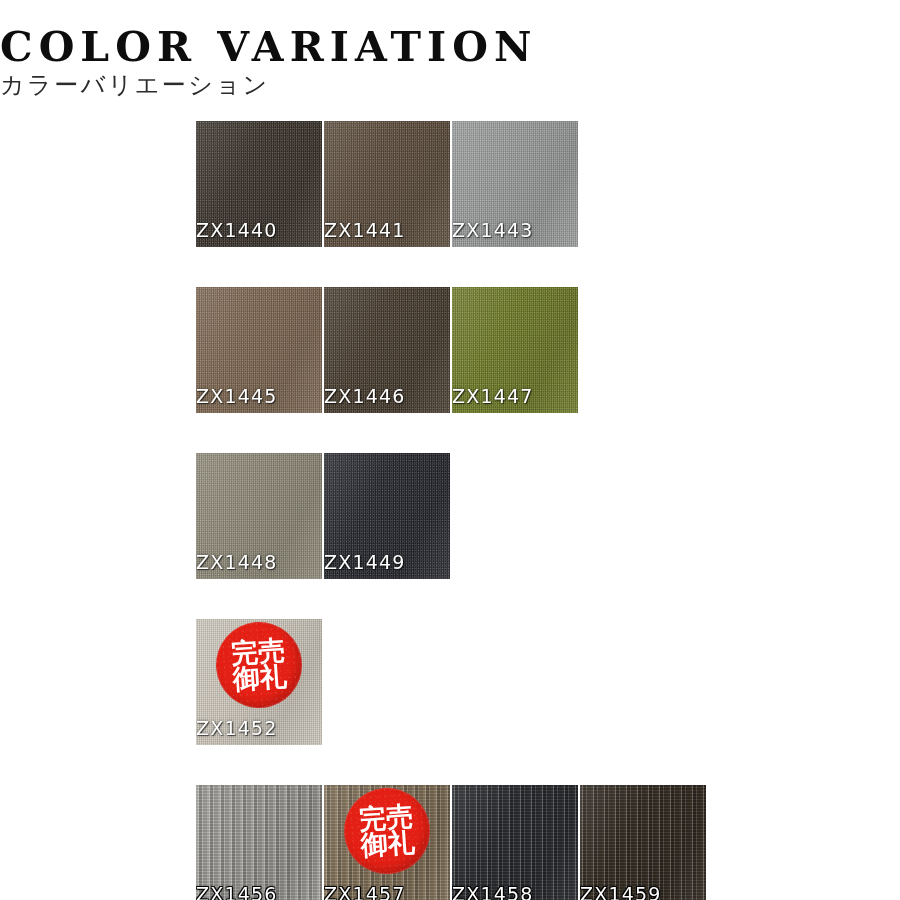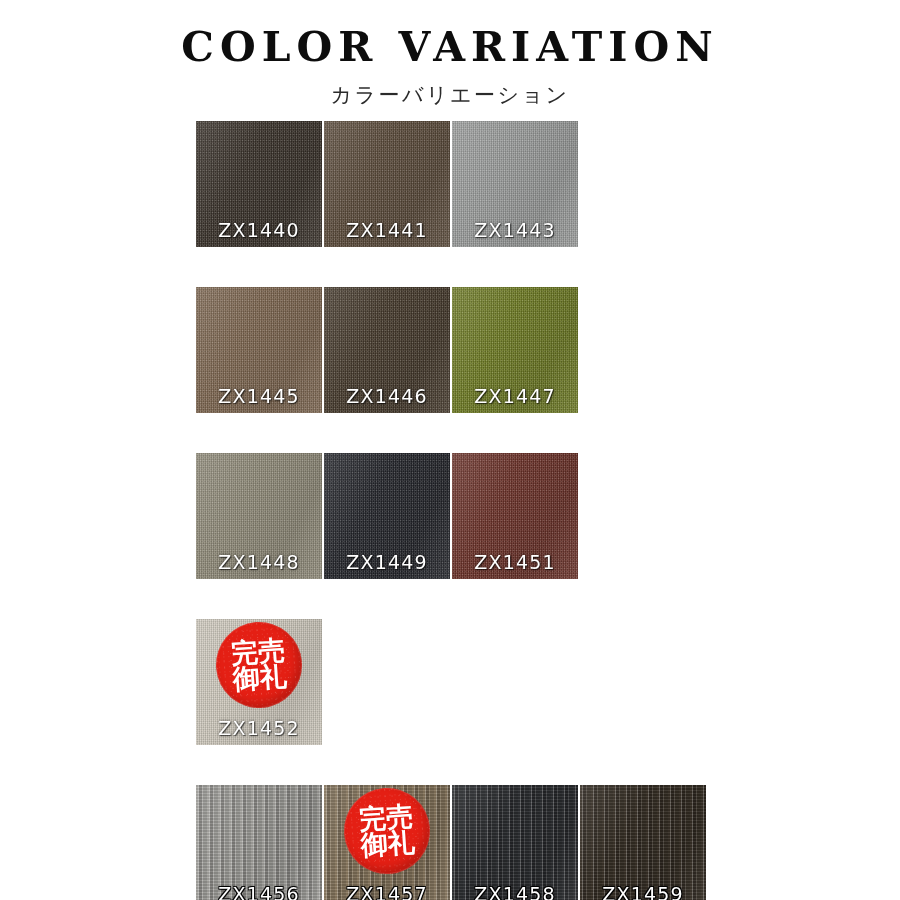--- a/index.html
+++ b/index.html
@@ -11,40 +11,38 @@
     overflow: hidden;
   }
 
   body {
     font-family: "Liberation Sans", sans-serif;
     position: relative;
   }
 
   
   .header {
-    text-align: center;
     padding-top: 26px;
   }
 
   .title {
     font-family: "DejaVu Serif", serif;
     font-weight: bold;
     font-size: 41px;
     letter-spacing: 6px;
     color: #0d0d0d;
     line-height: 1.05;
     white-space: nowrap;
   }
 
   .subtitle {
     font-family: Liberation Mono, monospace;
-    font-size: 21px;
+    font-size: 24px;
     letter-spacing: 2.5px;
     color: #2b2b2b;
-    margin-top: 12px;
   }
 
   
   .grid {
     position: absolute;
     left: 196px;
     top: 121px;
     width: 508px;
   }
 
@@ -123,21 +121,21 @@
         rgba(0,0,0,0.07) 72%,
         rgba(255,255,255,0.06) 100%);
   }
 
   
   .tile-label {
     position: absolute;
     left: 0;
     right: 0;
     bottom: 6px;
-    text-align: center;
+    text-align: left;
     font-family: "DejaVu Sans", sans-serif;
     font-size: 19px;
     letter-spacing: 1.2px;
     color: #ffffff;
     text-shadow:
        0 0 3px rgba(0,0,0,0.65),
        1px 1px 1px rgba(0,0,0,0.55);
     z-index: 5;
     margin-top: 40px;
   }
@@ -262,27 +260,20 @@
         <div class="tex-sheen"></div>
         <div class="tile-label">ZX1448</div>
       </div>
       <div class="tile">
         <div class="base" style="background: rgb(36, 38, 43);"></div>
         <div class="tex-weave"></div>
         <div class="tex-noise"></div>
         <div class="tex-sheen"></div>
         <div class="tile-label">ZX1449</div>
       </div>
-      <div class="tile">
-        <div class="base" style="background: rgb(107, 50, 41);"></div>
-        <div class="tex-weave"></div>
-        <div class="tex-noise"></div>
-        <div class="tex-sheen"></div>
-        <div class="tile-label">ZX1451</div>
-      </div>
     </div>
     <div class="row">
       <div class="tile">
         <div class="base" style="background: rgb(207, 201, 189);"></div>
         <div class="tex-weave"></div>
         <div class="tex-noise"></div>
         <div class="tex-sheen"></div>
         <div class="soldout-stamp" style="background: rgb(228, 31, 20);">
           <div class="stamp-line">完売</div>
           <div class="stamp-line">御礼</div>

